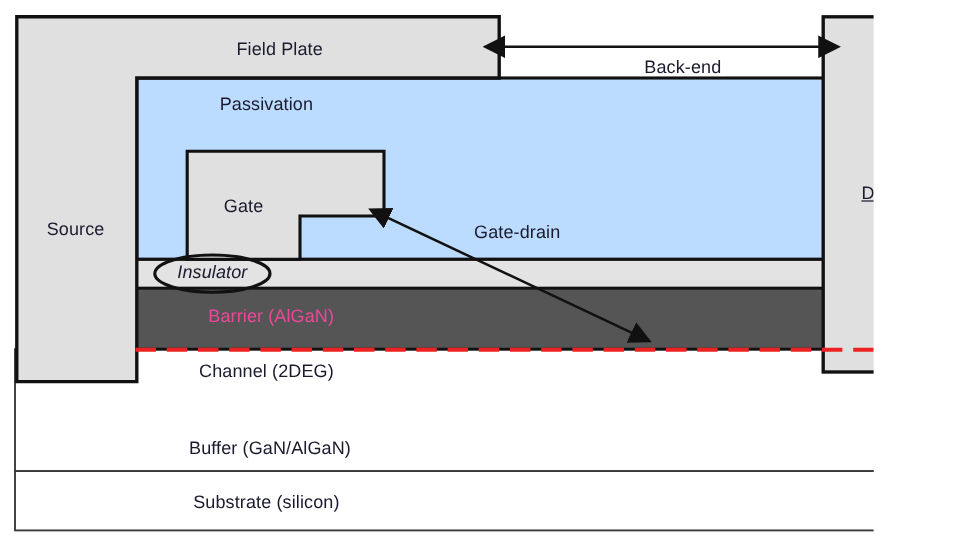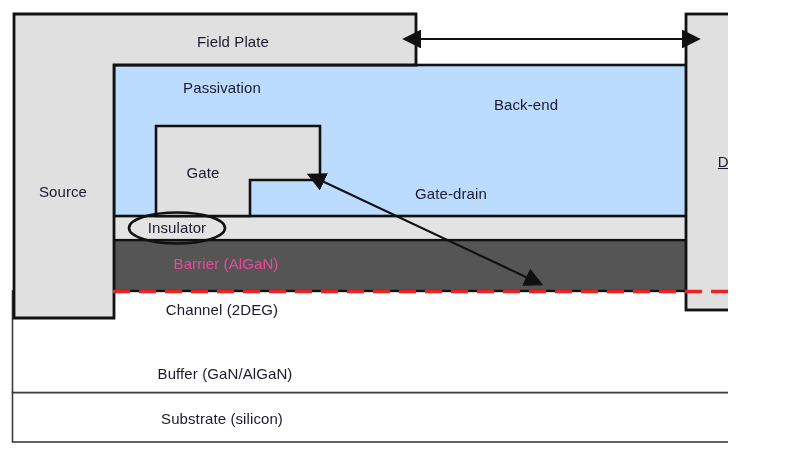--- a/index.html
+++ b/index.html
@@ -83,28 +83,28 @@
   <div class="lbl" style="left:233px; top:42px;">Field Plate</div>
 
   <div class="lbl" style="left:222px; top:88px;">Passivation</div>
 
   <div class="lbl" style="left:203px; top:173px;">Gate</div>
 
   <div class="lbl" style="left:63px; top:192px;">Source</div>
 
   <div class="lbl" style="left:736px; top:162px;text-decoration:underline;">Drain</div>
 
-  <div class="lbl" style="left:177px; top:228px;">Insulator</div>
+  <div class="lbl" style="left:177px; top:228px;font-style:italic;">Insulator</div>
 
   <div class="lbl light" style="left:226px; top:264px;">Barrier (AlGaN)</div>
 
   <div class="lbl" style="left:222px; top:310px;">Channel (2DEG)</div>
 
   <div class="lbl" style="left:222px; top:419px;">Substrate (silicon)</div>
 
   <div class="lbl" style="left:225px; top:374px;">Buffer (GaN/AlGaN)</div>
 
-  <div class="lbl" style="left:526px; top:57px;margin-top:48px;">Back-end</div>
+  <div class="lbl" style="left:569px; top:57px;">Back-end</div>
 
-  <div class="lbl" style="left:451px; top:194px;">Gate-drain</div>
+  <div class="lbl" style="left:431px; top:194px;">Gate-drain</div>
 
 
 </div>
 
 </body></html>

